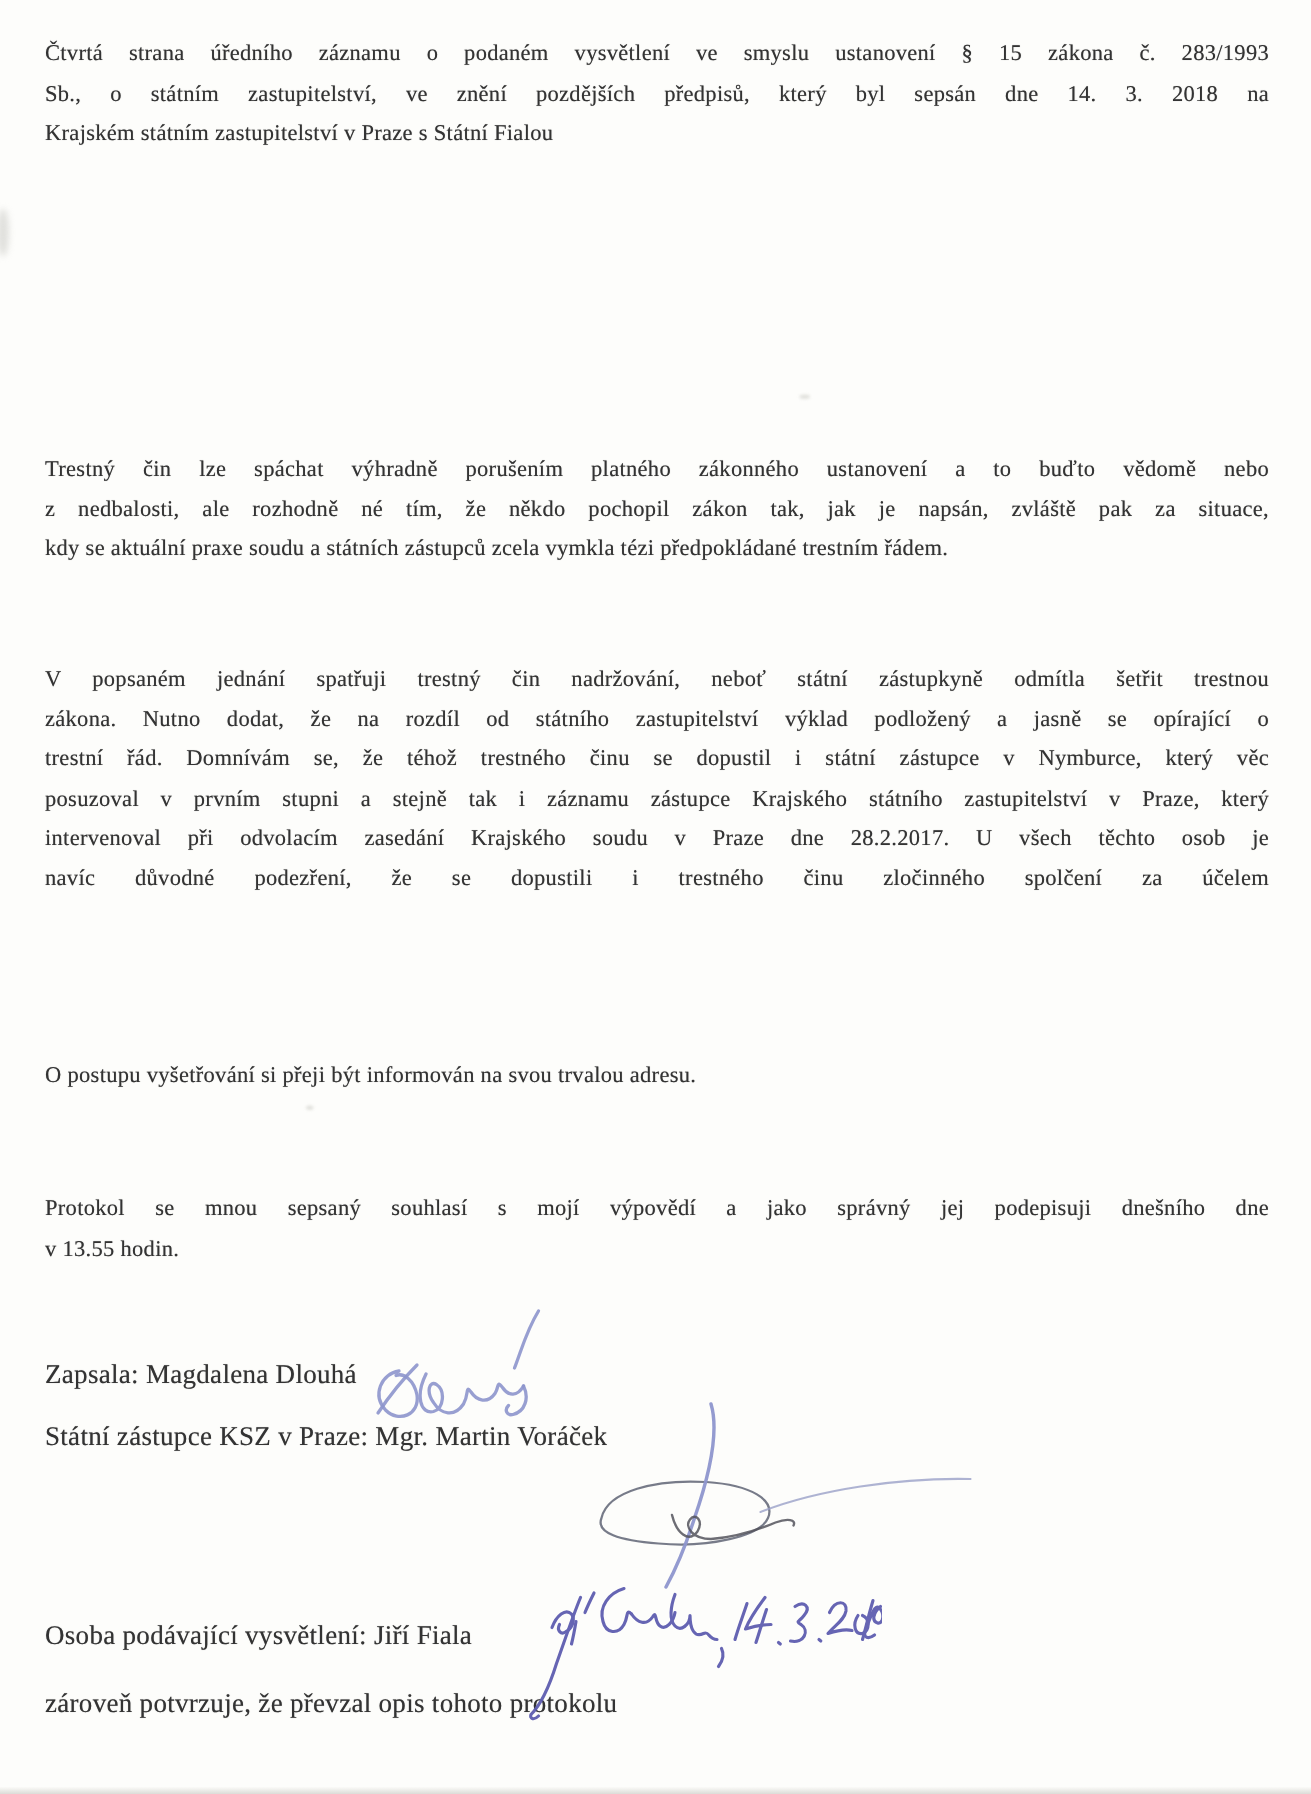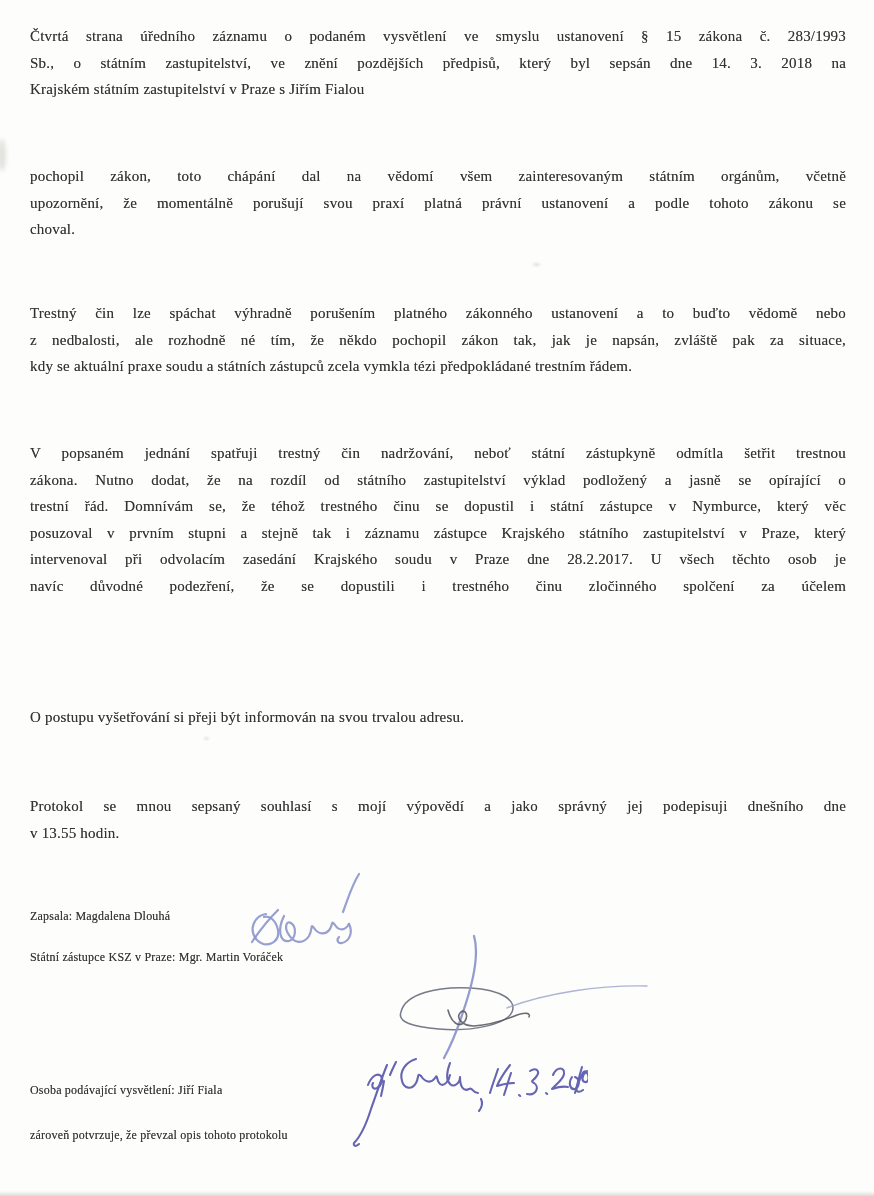--- a/index.html
+++ b/index.html
@@ -10,21 +10,21 @@
     color:#333;
   }
   .para{position:absolute;left:30px;width:816px;}
   .ln{
     font-size:15px;line-height:26.5px;letter-spacing:.2px;
     text-shadow:0 0 .5px rgba(60,60,60,.6);
     white-space:normal;
   }
   .j{text-align:justify;text-align-last:justify;}
   .sigline{
-    position:absolute;left:30px;font-size:12px;line-height:26.5px;
+    position:absolute;left:30px;font-size:18px;line-height:26.5px;
     letter-spacing:.2px;text-shadow:0 0 .5px rgba(60,60,60,.6);
   }
   .sig{position:absolute;pointer-events:none;}
   .sig path,.sig ellipse{fill:none;stroke-linecap:round;stroke-linejoin:round;}
   
   .smudge-left{position:absolute;left:-2px;top:139px;width:8px;height:32px;
     background:#c9c9c4;border-radius:50%;filter:blur(2px);opacity:.55;}
   .speck{position:absolute;background:#d6d6d0;filter:blur(1px);opacity:.7;border-radius:50%;}
   .speck-a{left:533px;top:263px;width:7px;height:3px;}
   .speck-b{left:204px;top:737px;width:5px;height:3px;}
@@ -32,28 +32,23 @@
     background:linear-gradient(to bottom,rgba(246,246,244,0),#dcdcd7);}
 </style>
 </head>
 <body>
 
 <div class="page">
 
   <section class="para" style="top:23px">
     <div class="ln j">Čtvrtá strana úředního záznamu o podaném vysvětlení ve smyslu ustanovení § 15 zákona č. 283/1993</div>
     <div class="ln j">Sb., o státním zastupitelství, ve znění pozdějších předpisů, který byl sepsán dne  14. 3. 2018 na</div>
-    <div class="ln">Krajském státním zastupitelství v Praze  s Jiřím Fialou</div>
+    <div class="ln">Krajském státním zastupitelství v Praze  s Státní Fialou</div>
   </section>
 
-  <section class="para" style="top:163px">
-    <div class="ln j">pochopil zákon, toto chápání dal na vědomí všem zainteresovaným státním orgánům, včetně</div>
-    <div class="ln j">upozornění, že momentálně porušují svou praxí platná právní ustanovení a podle tohoto zákonu se</div>
-    <div class="ln">choval.</div>
-  </section>
 
   <section class="para" style="top:300px">
     <div class="ln j">Trestný čin lze spáchat výhradně porušením platného zákonného ustanovení a to buďto vědomě nebo</div>
     <div class="ln j">z nedbalosti, ale rozhodně né tím, že někdo pochopil zákon tak, jak je napsán, zvláště pak za situace,</div>
     <div class="ln">kdy se aktuální praxe soudu a státních zástupců zcela vymkla tézi předpokládané trestním řádem.</div>
   </section>
 
   <section class="para" style="top:440px">
     <div class="ln j">V popsaném jednání spatřuji trestný čin nadržování, neboť státní zástupkyně odmítla šetřit trestnou</div>
     <div class="ln j">zákona. Nutno dodat, že na rozdíl od státního zastupitelství výklad podložený a jasně se opírající o</div>

